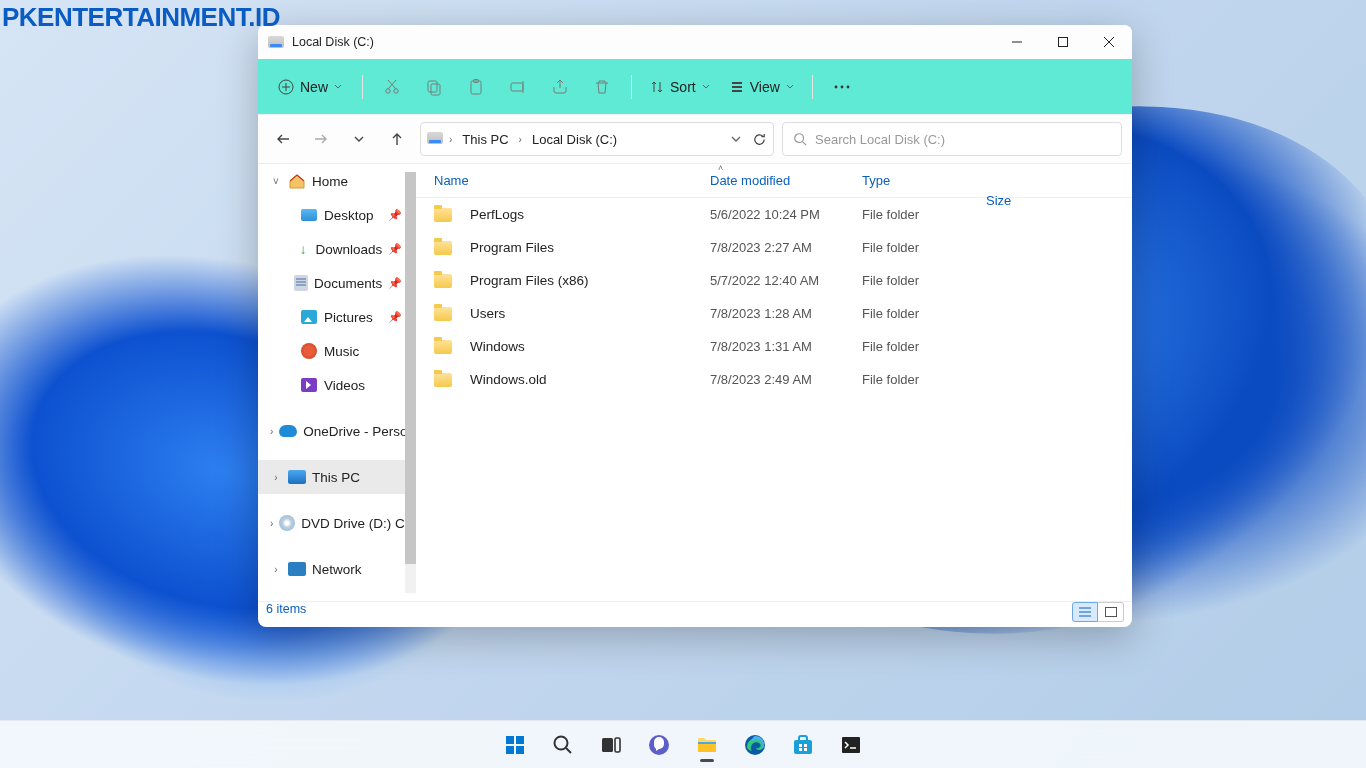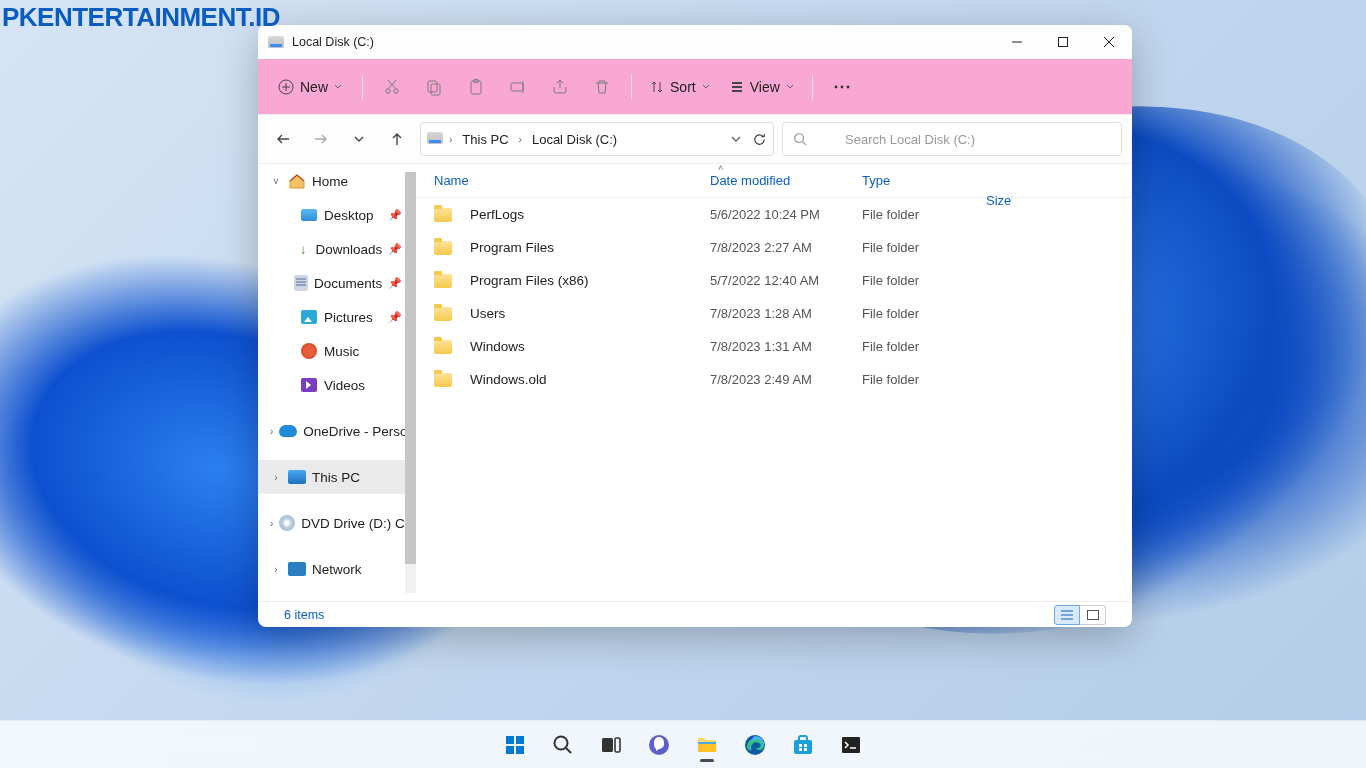--- a/index.html
+++ b/index.html
@@ -24,35 +24,35 @@
 .window { position: absolute; left: 258px; top: 25px; width: 874px; height: 602px; background: #fff; border-radius: 8px; box-shadow: 0 10px 40px rgba(0,0,0,0.25); overflow: hidden; display: flex; flex-direction: column; }
 
 
 .titlebar { height: 34px; display: flex; align-items: center; padding-left: 10px; background: #fdfdfd; }
 .titlebar .tb-icon { width:16px; height:16px; margin-right:8px; }
 .titlebar .tb-title { font-size: 12.5px; color: #222; }
 .win-ctrls { margin-left: auto; display: flex; }
 .win-btn { width: 46px; height: 34px; display: flex; align-items: center; justify-content: center; color: #222; }
 
 
-.toolbar { height: 56px; display: flex; align-items: center; padding: 0 10px; border-bottom: 1px solid #eee; gap: 4px; background: #f9a8d4; }
+.toolbar { height: 56px; display: flex; align-items: center; padding: 0 10px; border-bottom: 1px solid #eee; gap: 4px; background: #5eead4; }
 .new-btn { display: flex; align-items: center; gap: 6px; padding: 6px 10px; border-radius: 4px; font-size: 14px; color: #222; }
 .tb-sep { width: 1px; height: 24px; background: #e5e5e5; margin: 0 6px; }
 .tb-icon-btn { width: 38px; height: 36px; display: flex; align-items: center; justify-content: center; border-radius: 4px; color: #7a7a7a; }
 .tb-label-btn { display: flex; align-items: center; gap: 6px; padding: 6px 8px; border-radius: 4px; font-size: 14px; color: #222; }
 
 
 .addr-row { height: 48px; display: flex; align-items: center; padding: 0 10px; gap: 8px; background: #fdfdfd; }
 .nav-btn { width: 30px; height: 30px; display: flex; align-items: center; justify-content: center; border-radius: 4px; color: #444; }
 .addr-box { flex: 1; height: 34px; border: 1px solid #ddd; border-radius: 4px; display: flex; align-items: center; padding: 0 6px; gap: 4px; font-size: 13px; background: #fff; }
 .addr-crumb { padding: 4px 4px; color: #222; border-radius:3px; }
 .addr-chev { color: #666; font-size: 10px; padding: 0 2px; }
 .addr-right { margin-left: auto; display: flex; align-items: center; gap: 10px; color: #555; }
 .search-box { width: 340px; height: 34px; border: 1px solid #ddd; border-radius: 4px; display: flex; align-items: center; padding: 0 10px; gap: 8px; font-size: 13px; color: #888; background: #fff; }
-.search-box input { border: none; outline: none; flex: 1; font-size: 13px; color: #333; background: transparent; margin-left: 30px; }
+.search-box input { border: none; outline: none; flex: 1; font-size: 13px; color: #333; background: transparent; }
 .search-box input::placeholder { color: #999; }
 
 
 .body { flex: 1; display: flex; min-height: 0; border-top: 1px solid #eee; }
 
 
 .navpane { width: 158px; overflow-y: auto; font-size: 13.5px; color: #222; position: relative; }
 .navpane .scroll-track { position:absolute; right:0; top:8px; bottom:8px; width:11px; background:#f1f1f1; }
 .navpane .scroll-thumb { position:absolute; right:0; top:8px; width:11px; height:392px; background:#c6c6c6; }
 .nav-item { display: flex; align-items: center; height: 34px; padding-left: 12px; gap: 6px; white-space: nowrap; overflow: hidden; padding-right:14px; }
@@ -81,21 +81,21 @@
 
 .folder-icon { width:18px; height:14px; position:relative; }
 .folder-icon::before { content:""; position:absolute; inset:0; background:linear-gradient(#ffe29a,#f5c94b); border-radius:2px; }
 .folder-icon::after { content:""; position:absolute; left:0; top:-3px; width:8px; height:4px; background:#f5c94b; border-radius:1px 1px 0 0; }
 
 
 .disk-icon { width:16px; height:12px; background:linear-gradient(#d8d8d8,#bfbfbf); border-radius:2px; position:relative; display:inline-block; }
 .disk-icon::after { content:""; position:absolute; left:2px; right:2px; bottom:1px; height:3px; background:#3a8bf5; border-radius:1px; }
 
 
-.statusbar { height: 26px; border-top: 1px solid #eee; display: flex; align-items: center; padding: 0 26px; font-size: 12.5px; color: #0a5fbf; }
+.statusbar { height: 26px; border-top: 1px solid #eee; display: flex; padding: 0 8px; font-size: 12.5px; color: #0a5fbf; }
 .status-views { margin-left:auto; display:flex; gap:0; }
 .sv-btn { width:26px; height:20px; border:1px solid #ccc; display:flex; align-items:center; justify-content:center; font-size:11px; color:#555; }
 .sv-btn.active { background:#d9eaff; border-color:#6aa8e8; color:#0a5fbf; }
 .sv-btn:first-child { border-radius:3px 0 0 3px; }
 .sv-btn:last-child { border-radius:0 3px 3px 0; border-left:none; }
 
 
 .taskbar { position: absolute; left: 0; right: 0; bottom: 0; height: 48px; background: rgba(247, 250, 253, 0.88); backdrop-filter: blur(20px); display: flex; align-items: center; justify-content: center; gap: 6px; border-top:1px solid rgba(0,0,0,0.05); }
 .task-btn { width: 42px; height: 40px; display: flex; align-items: center; justify-content: center; border-radius: 4px; position:relative; }
 .task-btn.active::after { content:""; position:absolute; bottom:3px; left:50%; transform:translateX(-50%); width:14px; height:3px; background:#4a4a4a; border-radius:2px; }

